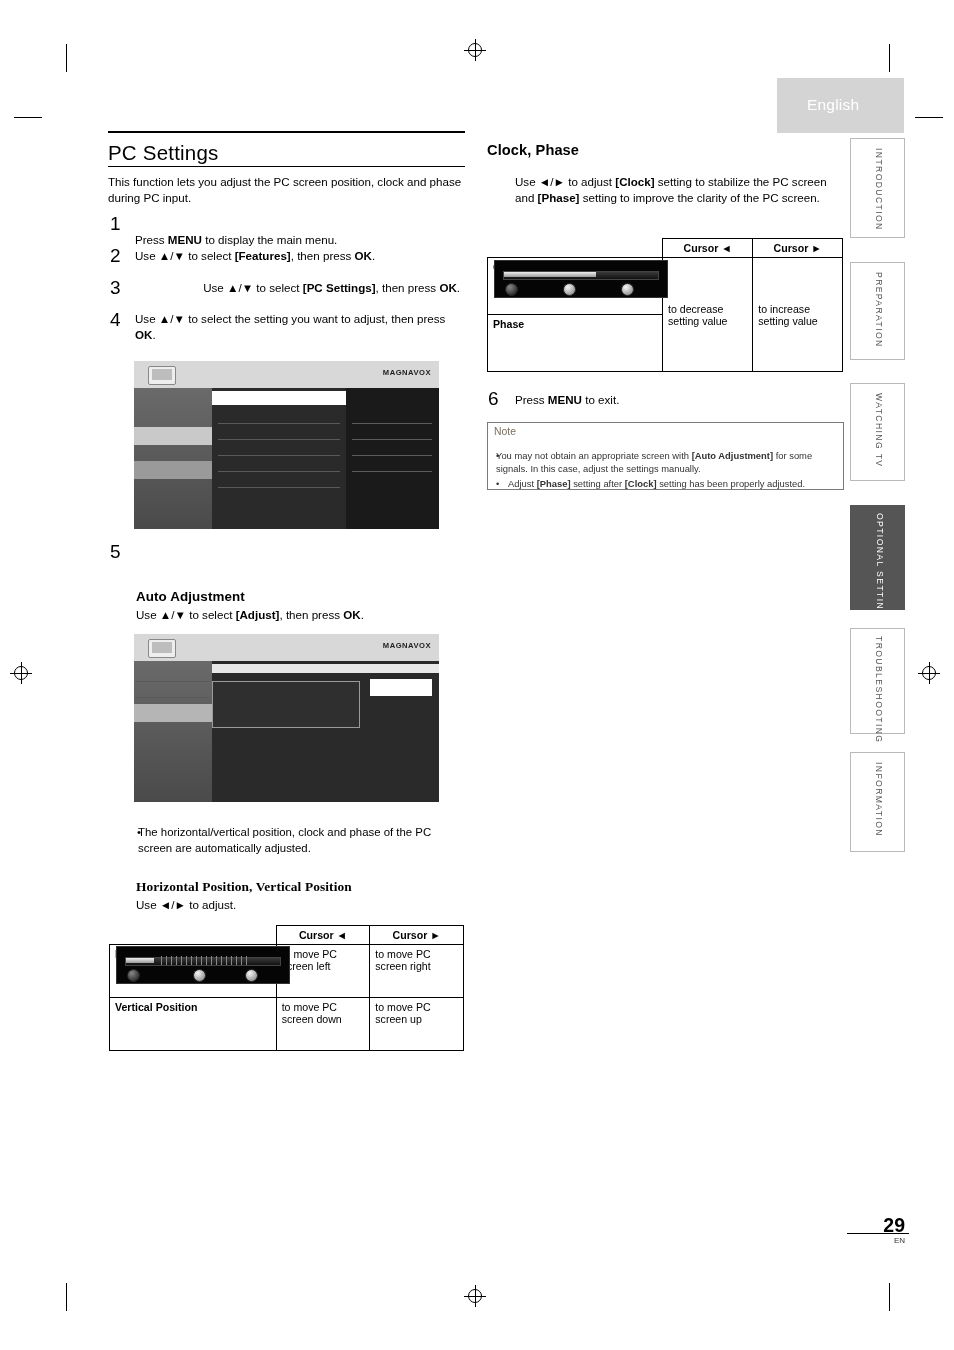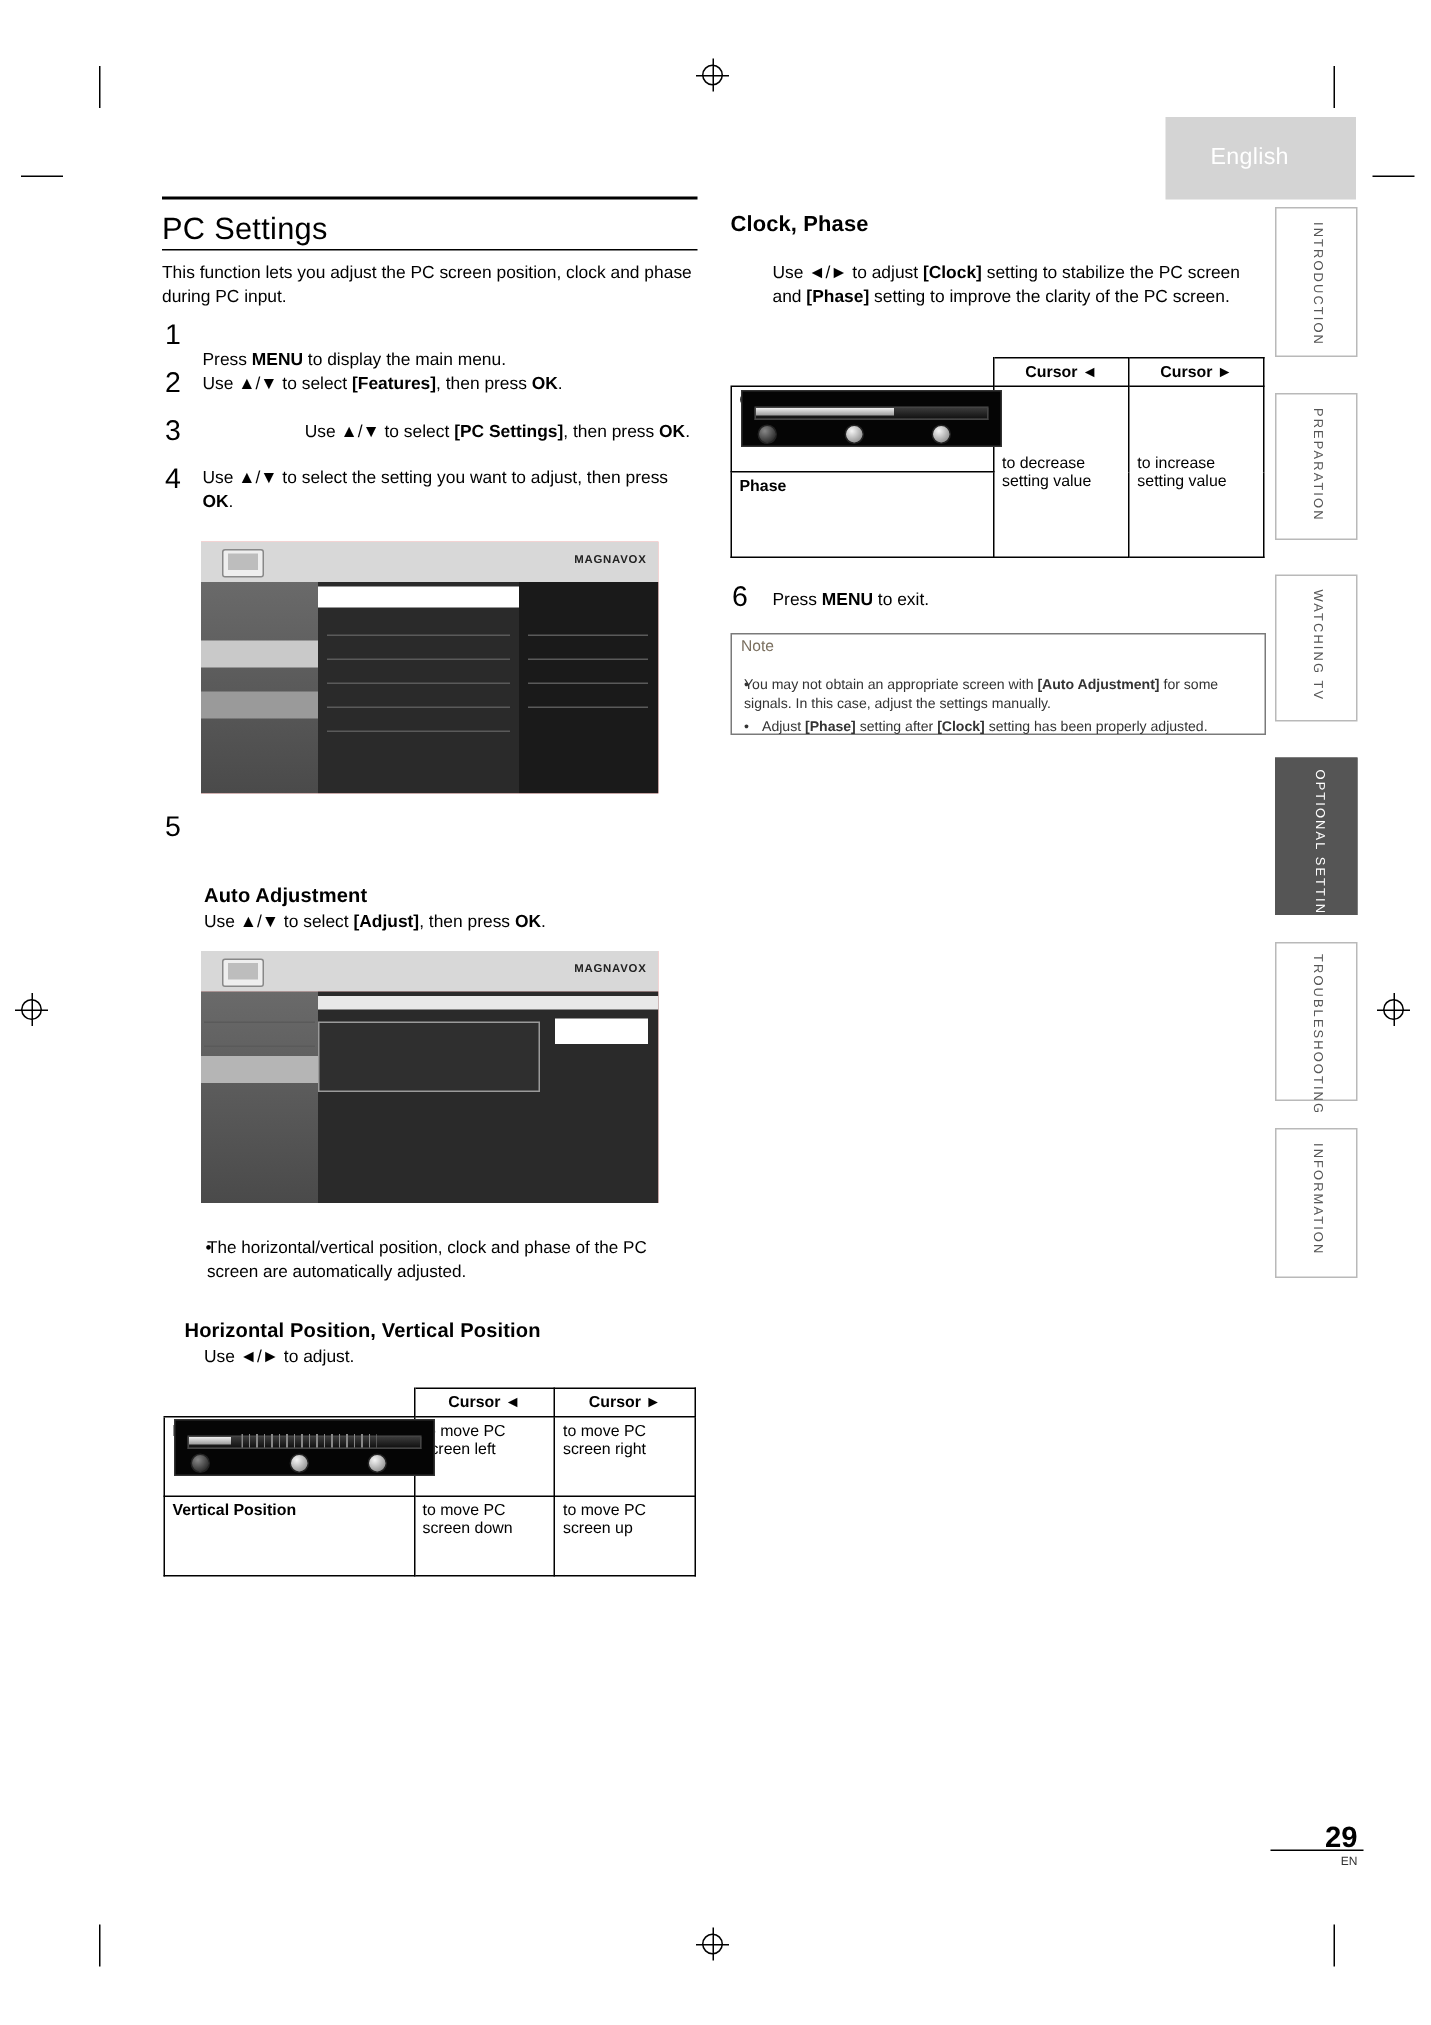--- a/index.html
+++ b/index.html
@@ -24,21 +24,21 @@
   .side-tab.active span{color:#fff;}
 
   
   .h1{position:absolute;left:108px;top:141px;font-size:20.5px;letter-spacing:.2px;}
   .rule{position:absolute;background:#000;}
   .para{position:absolute;font-size:11.6px;line-height:16px;color:#000;}
   .stepnum{position:absolute;font-size:19px;color:#000;}
   .steptxt{position:absolute;font-size:11.6px;line-height:16px;}
 
   
-  .osd{position:absolute;background:#fca5a5;overflow:hidden;}
+  .osd{position:absolute;background:#fef9c3;overflow:hidden;}
   .osd .top{position:absolute;left:0;top:0;width:100%;height:27px;background:#d8d8d8;}
   .osd .logo{position:absolute;right:8px;top:7px;font-size:7.6px;font-weight:bold;letter-spacing:.5px;color:#222;}
   .osd .tvicon{position:absolute;left:14px;top:5px;width:26px;height:17px;border:1px solid #888;background:#eee;border-radius:2px;}
   .osd .tvicon:after{content:"";position:absolute;left:3px;top:2px;right:3px;bottom:4px;background:#bdbdbd;}
   .osd .leftpane{position:absolute;left:0;background:linear-gradient(#6a6a6a,#4a4a4a);}
   .osd .midpane{position:absolute;background:#2a2a2a;}
   .osd .rightpane{position:absolute;background:#1a1a1a;}
   .osd .line{position:absolute;height:1px;background:#5a5a5a;}
   .osd .hl{position:absolute;background:#ffffff;}
   .osd .box{position:absolute;border:1px solid #9a9a9a;background:#2f2f2f;}
@@ -175,21 +175,21 @@
     <div class="line" style="left:2px;top:47px;width:74px;"></div>
     <div class="line" style="left:2px;top:63px;width:74px;"></div>
     <div class="hl" style="left:0;top:70px;width:78px;height:18px;background:#b5b5b5;"></div>
   </div>
 
   <div class="bullet" style="left:137px;top:824px;width:330px;">
     <span style="position:absolute;left:0;top:0;">•</span>
     <span style="display:block;margin-left:1px;">The horizontal/vertical position, clock and phase of the PC screen are automatically adjusted.</span>
   </div>
 
-  <div class="subh" style="left:123px;top:879px;">Horizontal Position, Vertical Position</div>
+  <div class="subh" style="left:136px;top:879px;font-family:Liberation Serif, serif;">Horizontal Position, Vertical Position</div>
   <div class="sub2" style="left:136px;top:898px;">Use ◄/► to adjust.</div>
 
   <table class="ct" style="left:109px;top:925px;width:355px;">
     <tbody>
         <tr>
       <th style="width:172px;border-left:none;border-top:none;"></th>
       <th style="width:90px;">Cursor ◄</th>
       <th style="width:90px;">Cursor ►</th>
     </tr>
     <tr>

